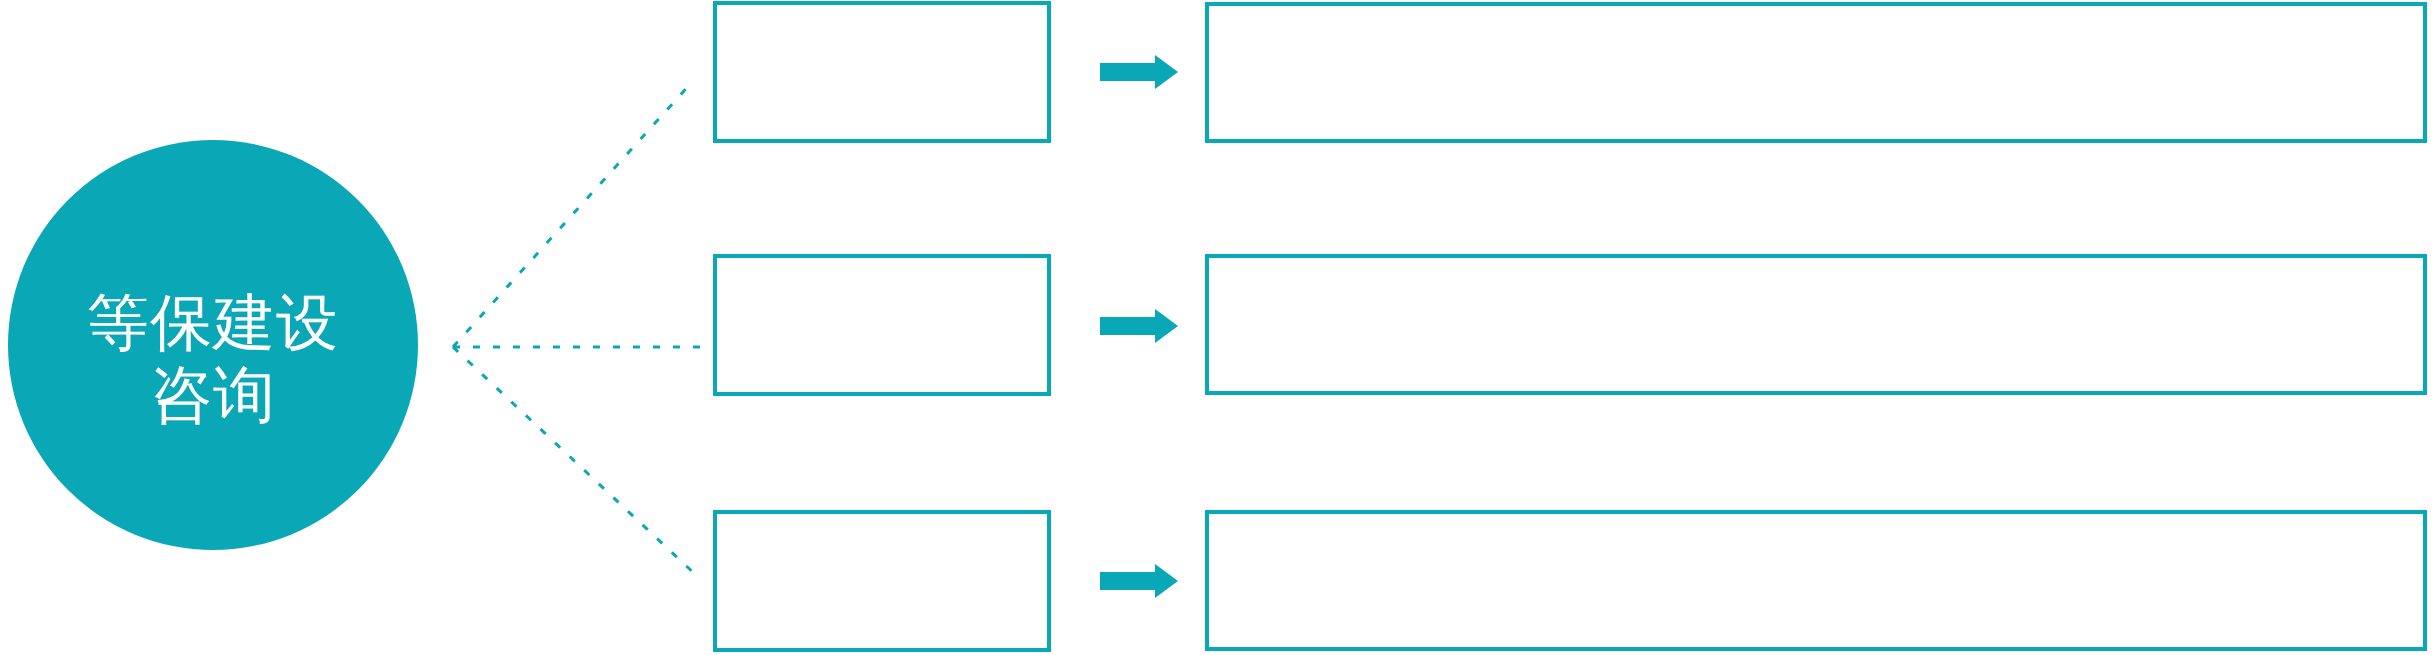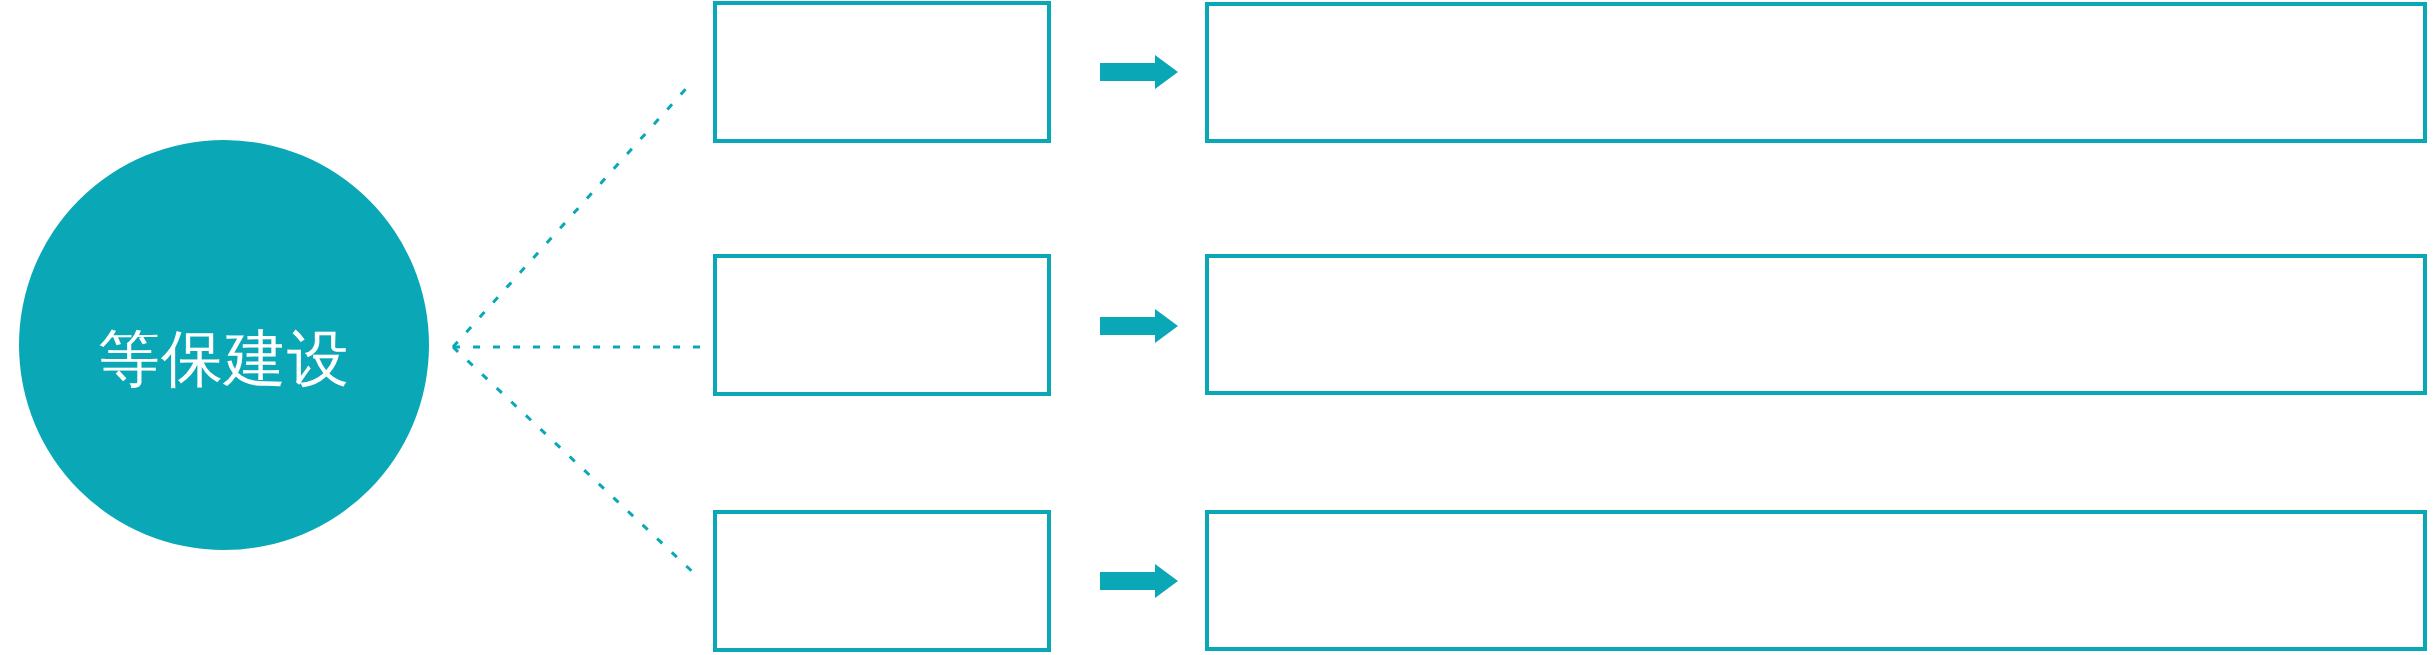--- a/index.html
+++ b/index.html
@@ -17,21 +17,21 @@
 
   .overlay {
     position: absolute;
     left: 0; top: 0;
     width: 2434px; height: 655px;
     pointer-events: none;
   }
 
   .hub-circle {
     position: absolute;
-    left: 19px; top: 140px;
+    left: 8px; top: 140px;
     width: 410px; height: 410px;
     border-radius: 50%;
     background: var(--accent);
     display: flex;
     flex-direction: column;
     align-items: center;
     justify-content: center;
     padding-top: 28px;
   }
   .hub-line {
@@ -86,20 +86,21 @@
     <line x1="453" y1="347" x2="700" y2="347" stroke-width="3" stroke-dasharray="7 13" fill="none" stroke="#0AA8B6"></line>
     <line x1="453" y1="347" x2="697" y2="576" stroke-width="3" stroke-dasharray="7 13" fill="none" stroke="#0AA8B6"></line>
 
     <polygon points="1100,63 1155,63 1155,55 1178,72 1155,89 1155,81 1100,81" fill="#0AA8B6"></polygon>
     <polygon points="1100,317 1155,317 1155,309 1178,326 1155,343 1155,335 1100,335" fill="#0AA8B6"></polygon>
     <polygon points="1100,572 1155,572 1155,564 1178,581 1155,598 1155,590 1100,590" fill="#0AA8B6"></polygon>
   </svg>
 
   <div class="hub-circle">
     <div class="hub-line">等保建设</div>
+    <div class="hub-line">咨询</div>
   </div>
 
   <div class="small-box row-1">
     <div class="box-text"></div>
   </div>
   <div class="large-box row-1">
     <div class="box-text"></div>
   </div>
 
   <div class="small-box row-2">

